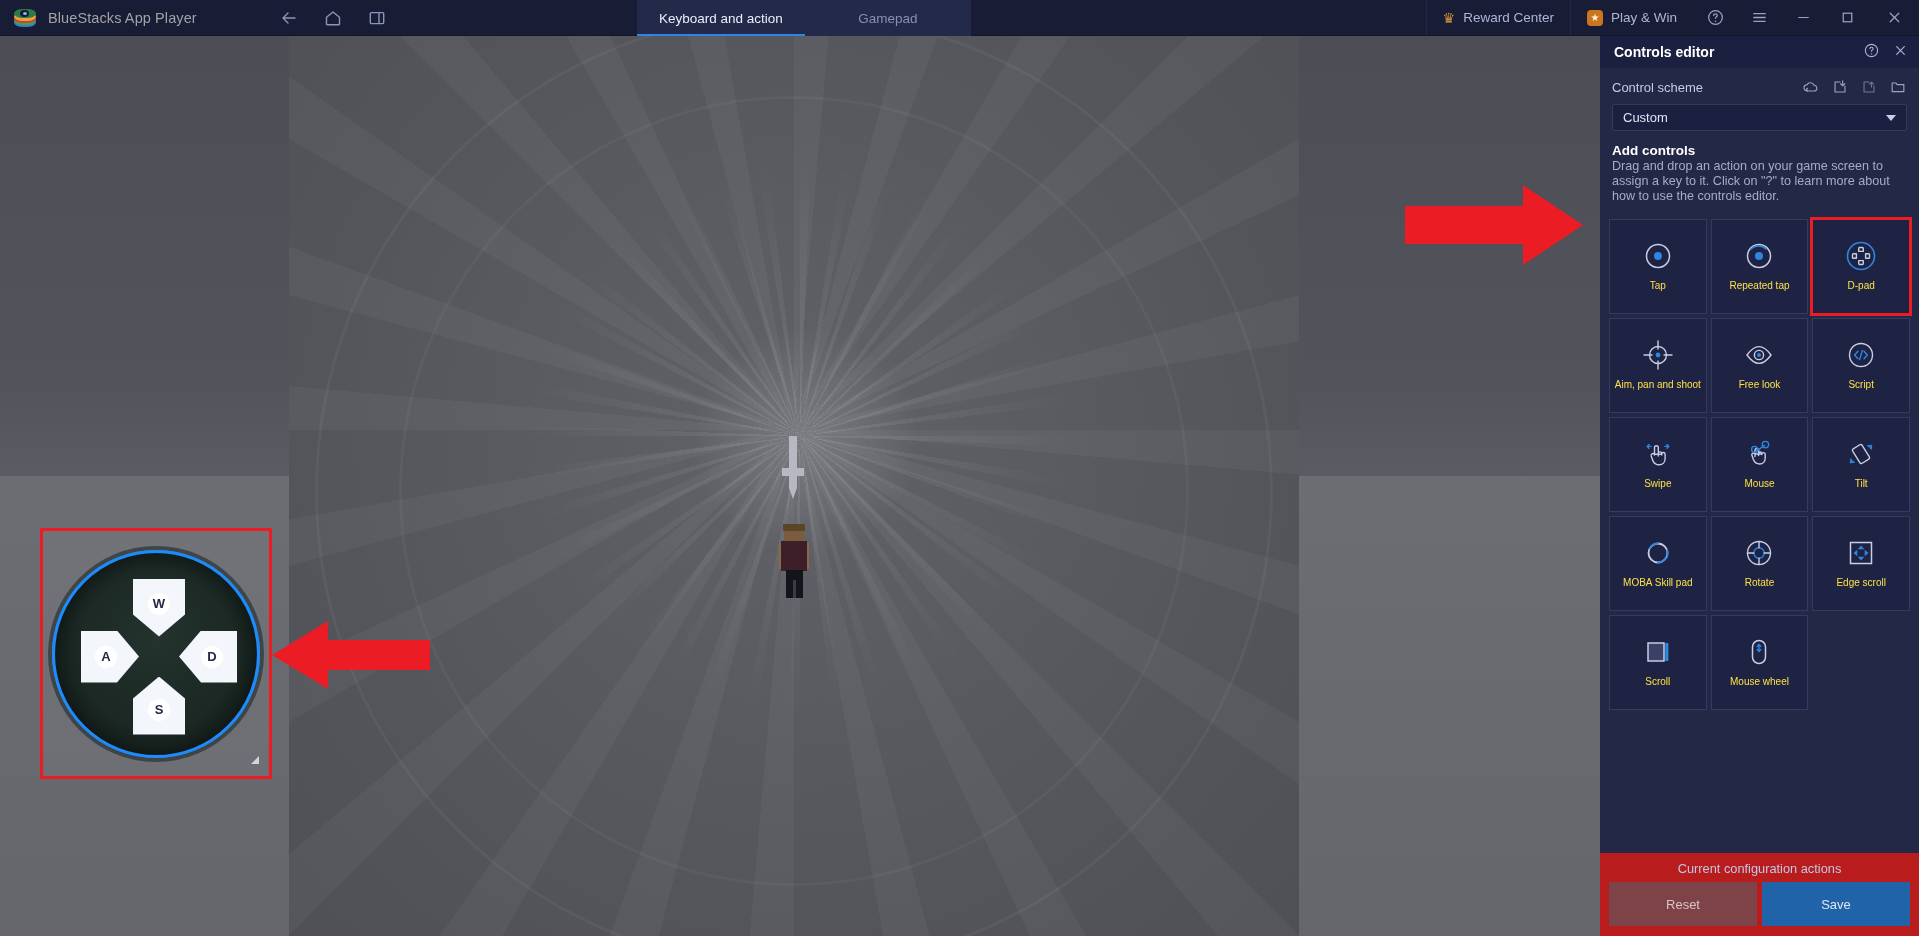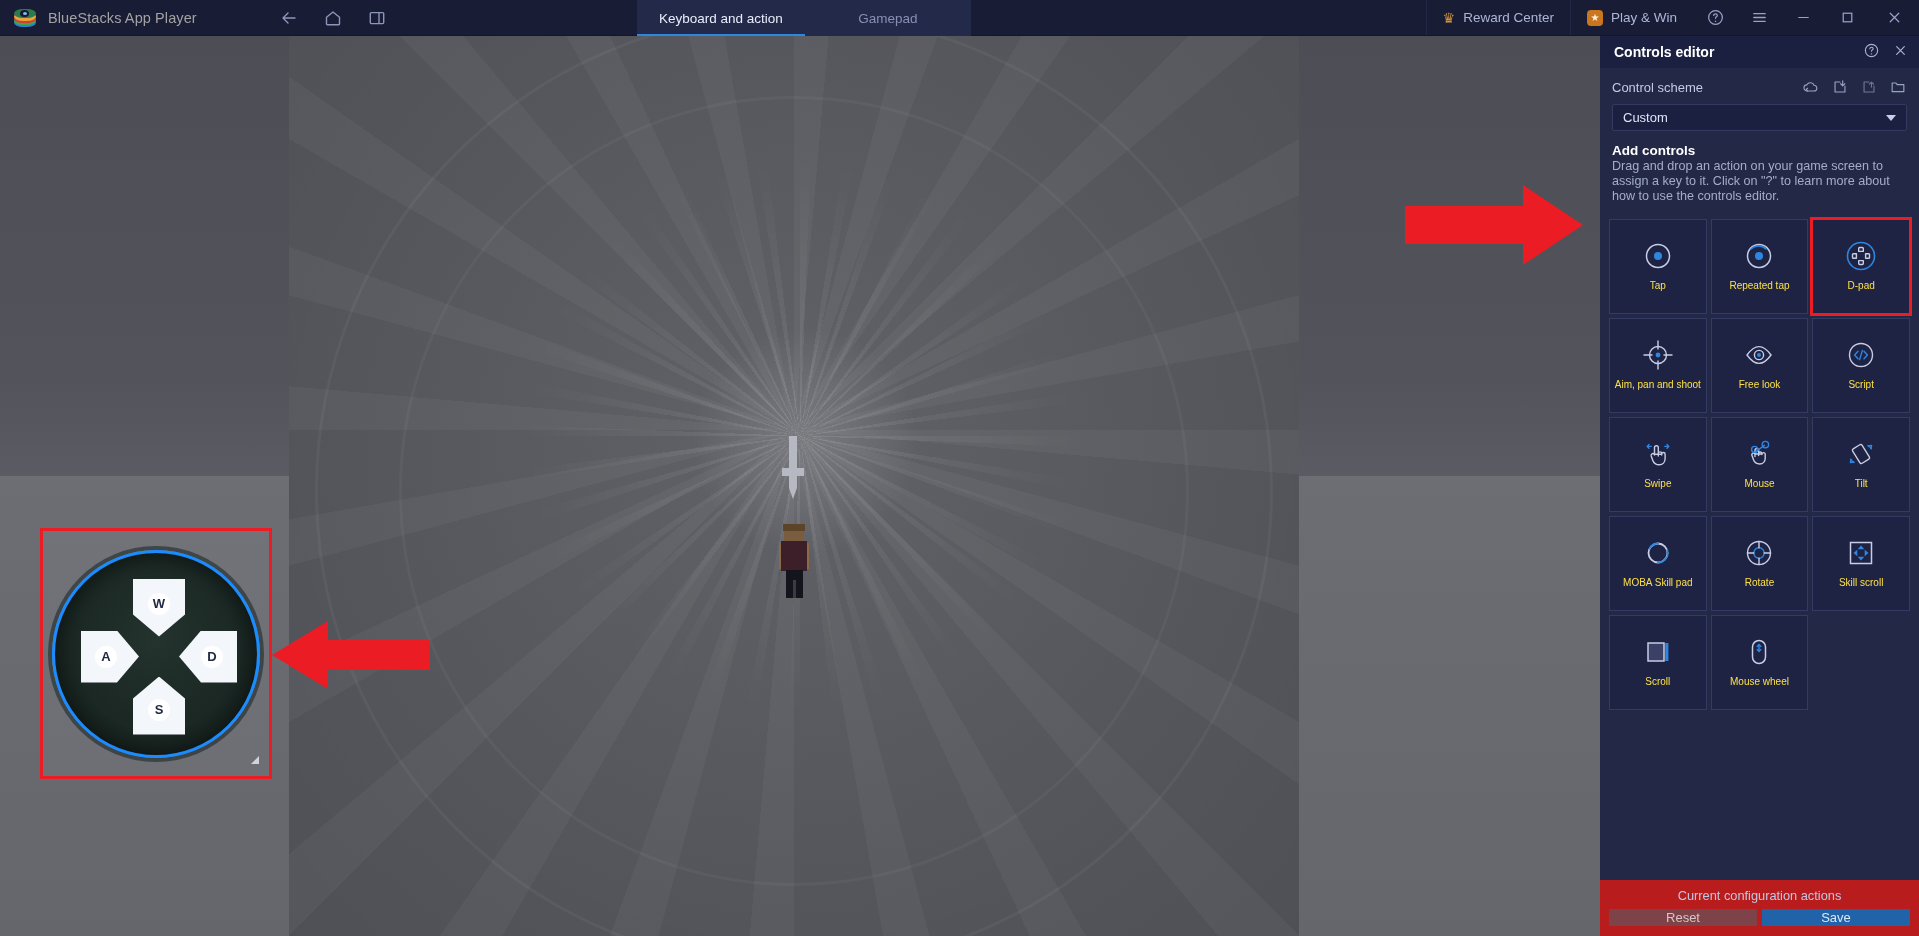--- a/index.html
+++ b/index.html
@@ -308,21 +308,21 @@
   .tile.highlight { outline: 3px solid #ec1c24; outline-offset: -1px; z-index: 3; }
 
   .panel-foot {
     margin-top: auto;
     padding: 8px 9px 10px 9px;
     background: #b91c1c;
   }
   .foot-label { text-align: center; color: #c2c8e4; font-size: 12.8px; margin-bottom: 6px; }
   .foot-btns { display: flex; gap: 5px; }
   .btn {
-    flex: 1; height: 17px;
+    flex: 1; height: 44px;
     display: flex; align-items: center; justify-content: center;
     font-size: 13px; cursor: pointer; border-radius: 1px;
   }
   .btn.reset { background: #7e4348; color: #d8c5c7; }
   .btn.save  { background: #2163a8; color: #dce7f6; }
 </style>
 </head>
 <body>
 
 <div class="app">
@@ -653,21 +653,21 @@
             <svg width="34" height="34" viewBox="0 0 34 34" fill="none">
               <rect x="6.5" y="6.5" width="21" height="21" stroke="#c7cde4" stroke-width="1.5"></rect>
               <g fill="#2e86e0">
                 <path d="M17 9.5l3.3 3.8h-6.6z"></path>
                 <path d="M17 24.5l3.3-3.8h-6.6z"></path>
                 <path d="M9.5 17l3.8 3.3v-6.6z"></path>
                 <path d="M24.5 17l-3.8 3.3v-6.6z"></path>
               </g>
             </svg>
           </div>
-          <div class="lb">Skill scroll</div>
+          <div class="lb">Edge scroll</div>
         </div>
 
         <div class="tile">
           <div class="ic">
             <svg width="34" height="34" viewBox="0 0 34 34" fill="none">
               <rect x="7" y="8" width="16" height="18" stroke="#c7cde4" stroke-width="1.5" fill="#3b4166"></rect>
               <rect x="24.2" y="8" width="3.2" height="18" fill="#2e86e0"></rect>
             </svg>
           </div>
           <div class="lb">Scroll</div>

